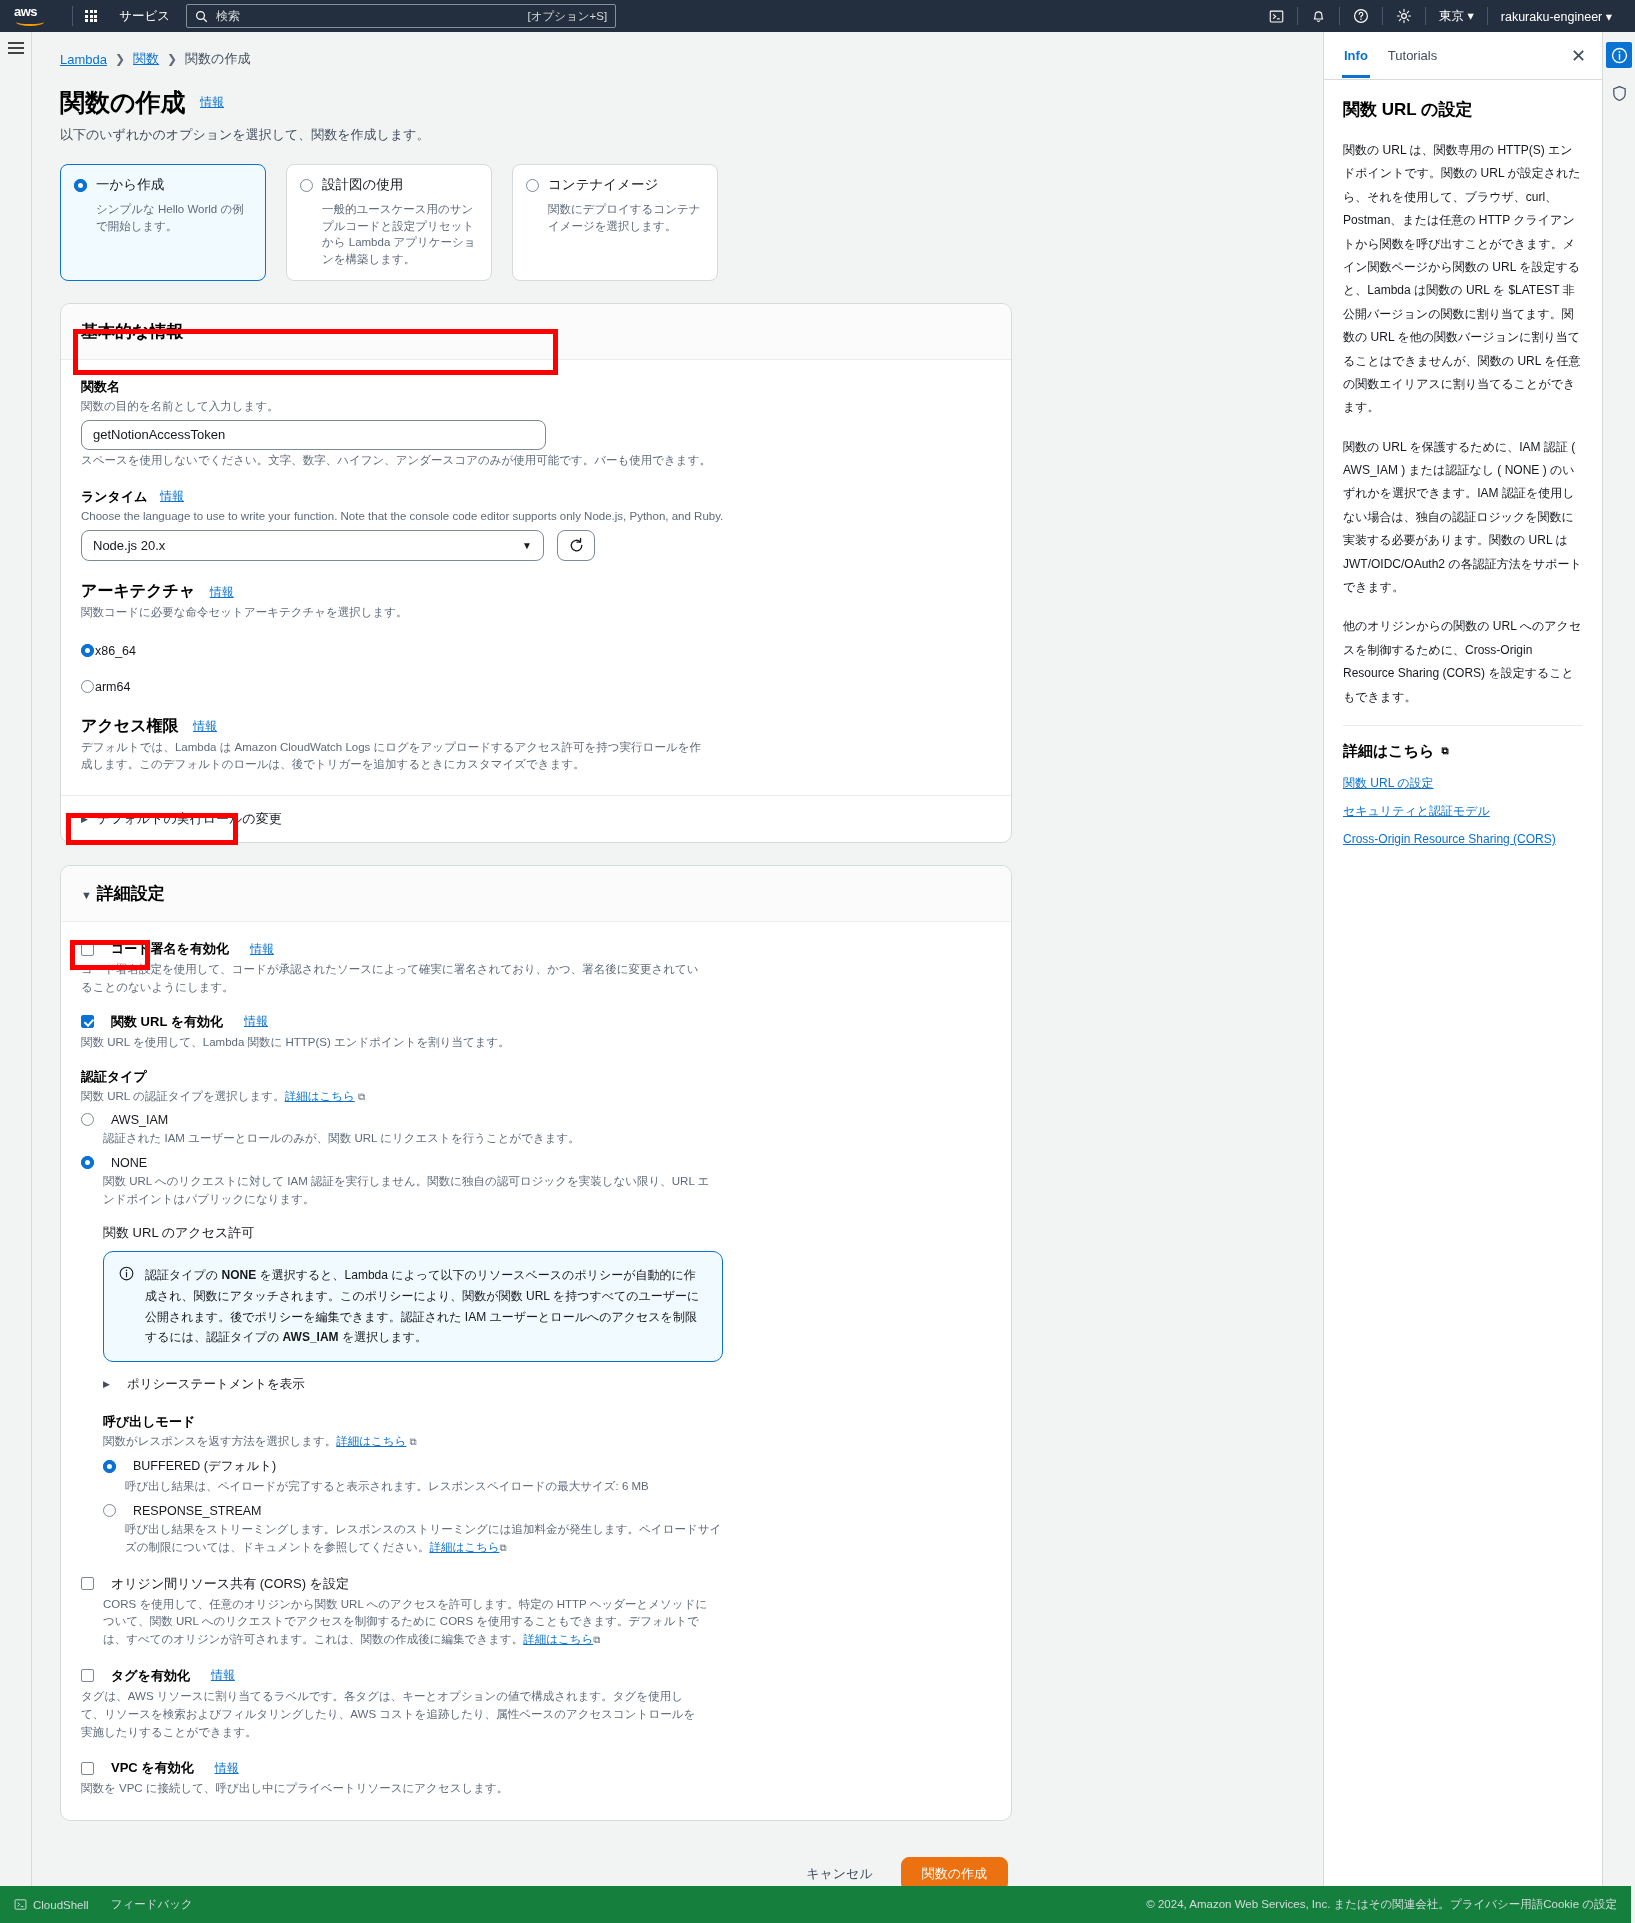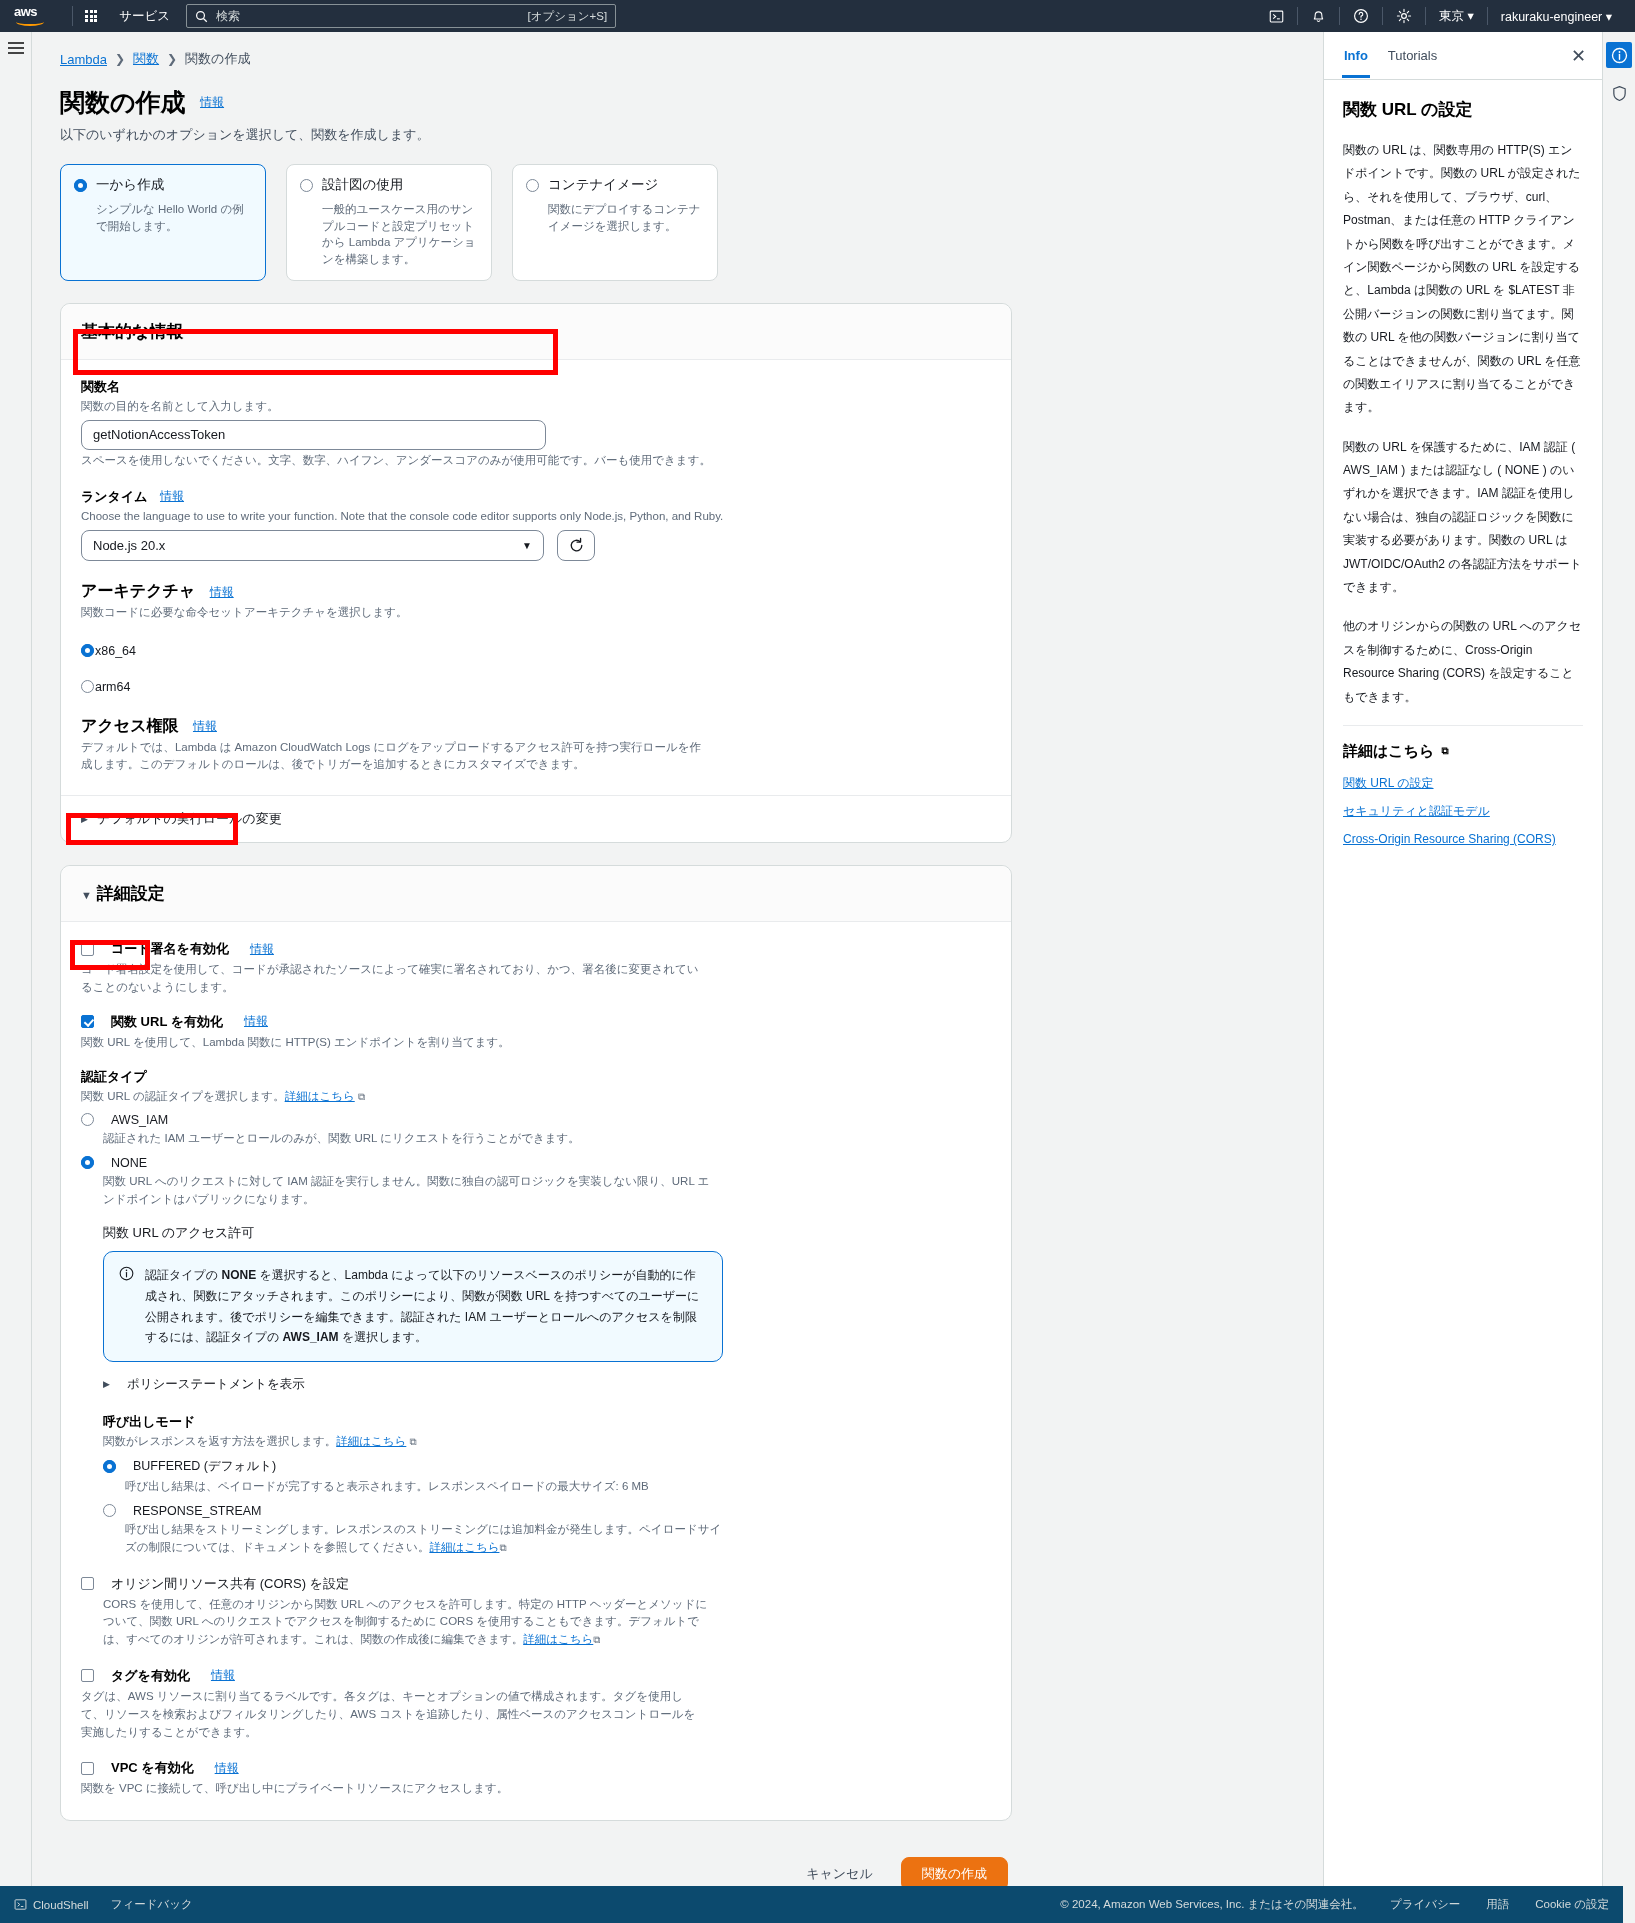--- a/index.html
+++ b/index.html
@@ -196,26 +196,26 @@
   .close-x { margin-left: auto; cursor: pointer; font-size: 18px; color: #414d5c; padding: 0 6px; }
   .info-body { padding: 18px 19px; overflow: hidden; }
   .info-body h3 { font-size: 17px; font-weight: 700; color: #000; margin-bottom: 18px; }
   .info-body p { font-size: 12px; color: #16191f; line-height: 1.95; margin-bottom: 16px; }
   .info-divider { border-top: 1px solid #e9ebed; margin: 14px 0 16px 0; }
   .info-more-title { font-size: 15px; font-weight: 700; color: #000; margin-bottom: 13px; display: flex; align-items: center; gap: 7px; }
   .info-link-item { font-size: 12px; color: #0972d3; text-decoration: underline; cursor: pointer; display: block; margin-bottom: 10px; line-height: 1.5; }
 
   
   .bottombar {
-    position: absolute; left: 0; right: 12px; bottom: 0; height: 37px;
-    background: #0c4a6e; color: #d5dbdb; font-size: 11.5px;
+    position: absolute; left: 0; right: 4px; bottom: 0; height: 37px;
+    background: #15803d; color: #d5dbdb; font-size: 11.5px;
     display: flex; align-items: center; padding: 0 14px; gap: 22px;
   }
   .bb-item { display: flex; align-items: center; gap: 6px; cursor: pointer; }
-  .bb-right { margin-left: auto; display: flex; align-items: flex-start; gap: 26px; }
+  .bb-right { margin-left: auto; display: flex; align-items: flex-start; }
   .bb-copy { color: #d5dbdb; }
 
   
   .redbox { position: absolute; border: 5px solid #ff0000; pointer-events: none; z-index: 40; }
   #redbox-fname { left: 73px; top: 329px; width: 485px; height: 46px; }
   #redbox-furl  { left: 66px; top: 813px; width: 172px; height: 32px; }
   #redbox-none  { left: 70px; top: 940px; width: 80px; height: 30px; }
 </style>
 </head>
 <body>

